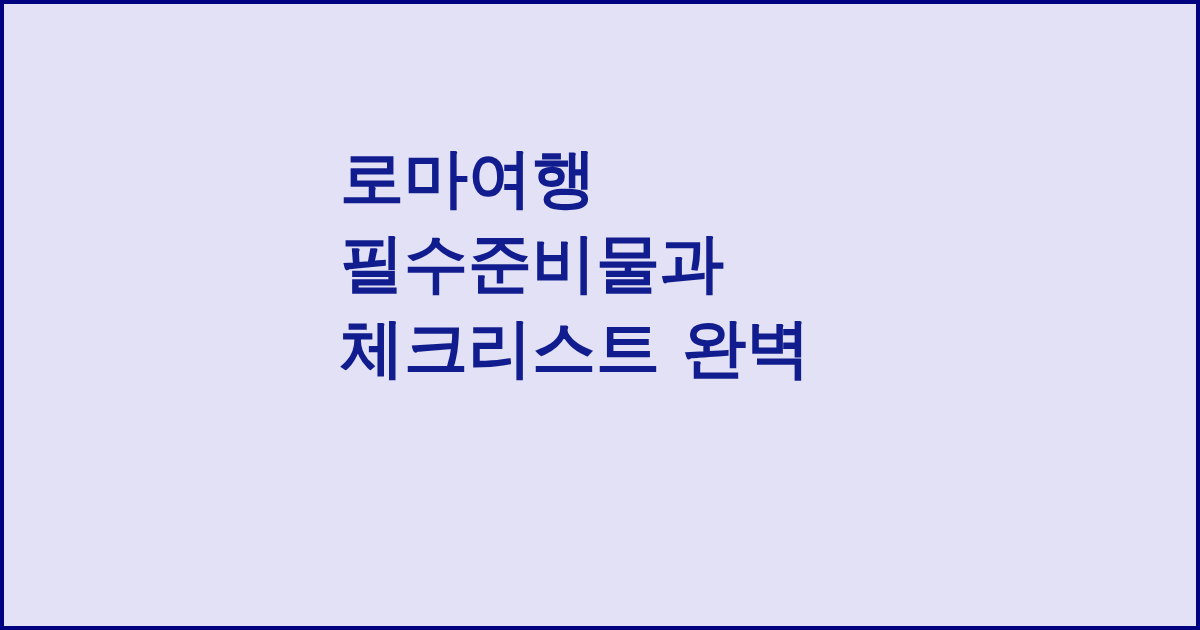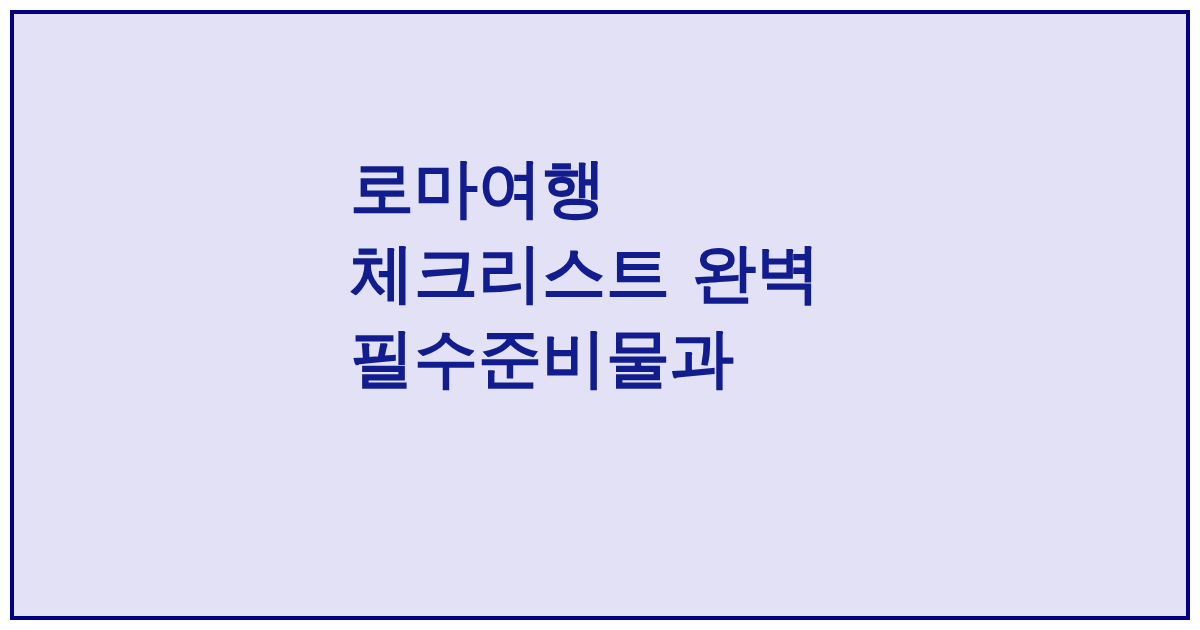--- a/index.html
+++ b/index.html
@@ -16,21 +16,20 @@
     overflow: hidden;
   }
 
   
   .thumbnail-canvas {
     position: relative;
     box-sizing: border-box;
     width: 1200px;
     height: 630px;
     background: #ffffff;
-    padding: 10px;
     border-radius: 10px;
   }
 
   .framed-card {
     position: relative;
     box-sizing: border-box;
     width: 100%;
     height: 100%;
     background: #e3e1f5;
     border: 4px solid #000080;
@@ -64,21 +63,21 @@
 <body>
 
 <div class="thumbnail-canvas">
 
   <div class="framed-card">
 
     <div class="headline-block">
 
       <span class="headline-line">로마여행</span>
 
+      <span class="headline-line">필수준비물과</span>
+
       <span class="headline-line">체크리스트 완벽</span>
-
-      <span class="headline-line">필수준비물과</span>
 
 
     </div>
 
   </div>
 </div>
 
 </body></html>

